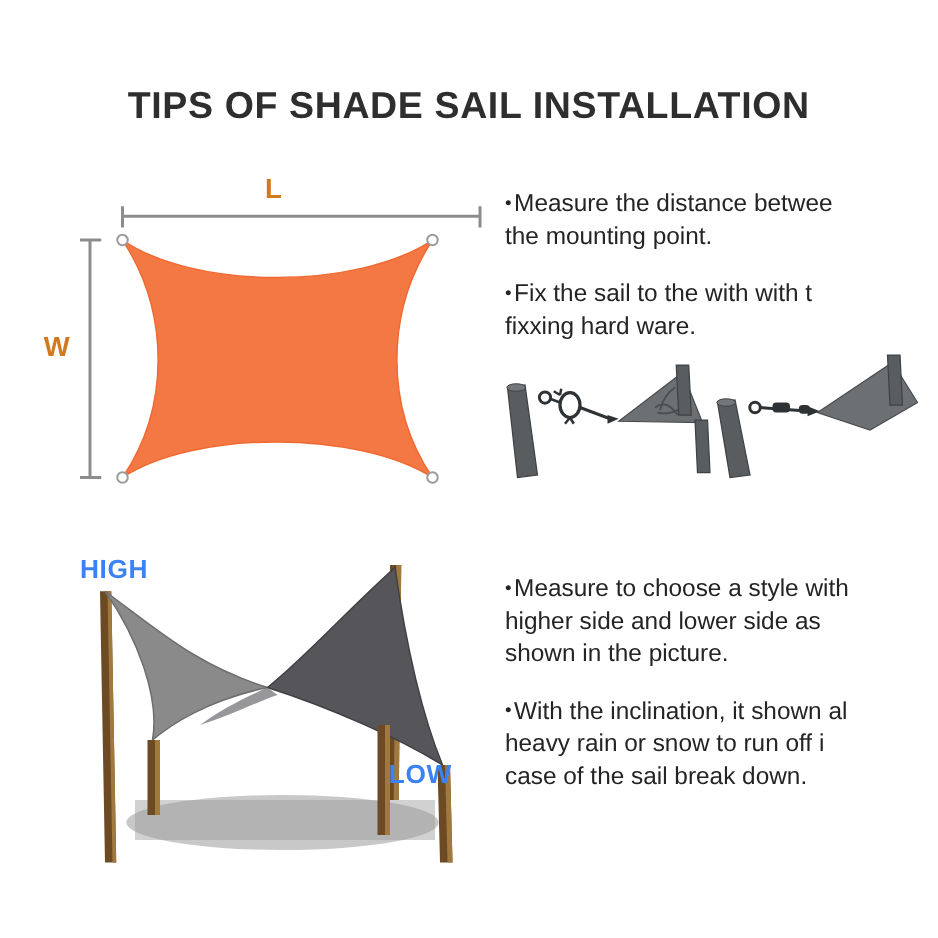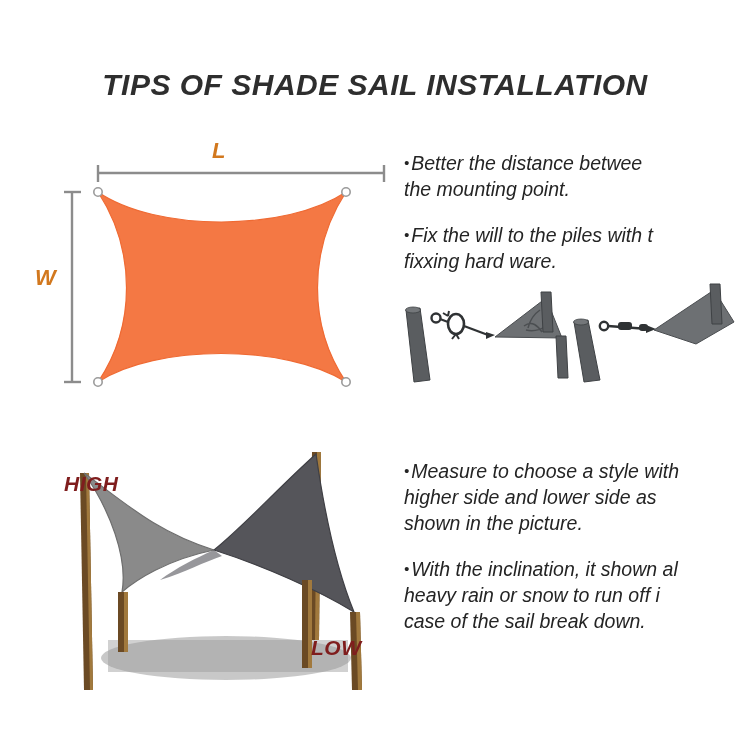--- a/index.html
+++ b/index.html
@@ -7,21 +7,20 @@
     padding: 0;
     background: #ffffff;
   }
   #page {
     position: relative;
     width: 750px;
     height: 750px;
     background: #ffffff;
     overflow: hidden;
     font-family: "Liberation Sans", sans-serif;
-    font-style: italic;
   }
 
   
   #title {
     position: absolute;
     top: 68px;
     left: 0;
     width: 750px;
     text-align: center;
     font-family: "Liberation Sans", sans-serif;
@@ -63,23 +62,22 @@
     font-family: "Liberation Sans", sans-serif;
     font-size: 22px;
     font-weight: bold;
     color: #d2781e;
   }
   .hl-label {
     position: absolute;
     font-family: "Liberation Sans", sans-serif;
     font-size: 21px;
     font-weight: bold;
-    color: #7f1d1d;
+    color: #3b82f6;
     letter-spacing: 0.5px;
-    margin-top: 28px;
   }
   svg { display: block; overflow: visible; }
 </style>
 </head>
 <body>
 
 <div id="page">
 
   <div id="title">TIPS OF SHADE SAIL INSTALLATION</div>
 
@@ -114,26 +112,26 @@
         <circle cx="310" cy="52" r="4.2"></circle>
         <circle cx="62" cy="242" r="4.2"></circle>
         <circle cx="310" cy="242" r="4.2"></circle>
       </g>
     </svg>
   </div>
 
   <div class="panel" id="panel-tips-top">
 
     <div class="tip">
-      <span class="ln"><span class="bullet">•</span><span>Better the distance betwee</span></span>
+      <span class="ln"><span class="bullet">•</span><span>Measure the distance betwee</span></span>
       <span class="ln">the mounting point.</span>
     </div>
 
     <div class="tip">
-      <span class="ln"><span class="bullet">•</span><span>Fix the will to the piles with t</span></span>
+      <span class="ln"><span class="bullet">•</span><span>Fix the sail to the with with t</span></span>
       <span class="ln">fixxing hard ware.</span>
     </div>
   </div>
 
   <div class="panel" id="panel-hardware">
     <svg width="360" height="100" viewBox="0 0 360 100">
 
       <g>
 
         <path d="M 10,28 L 24,26 L 34,98 L 18,100 Z" fill="#5a5d60" stroke="#3f4245" stroke-width="1"></path>

